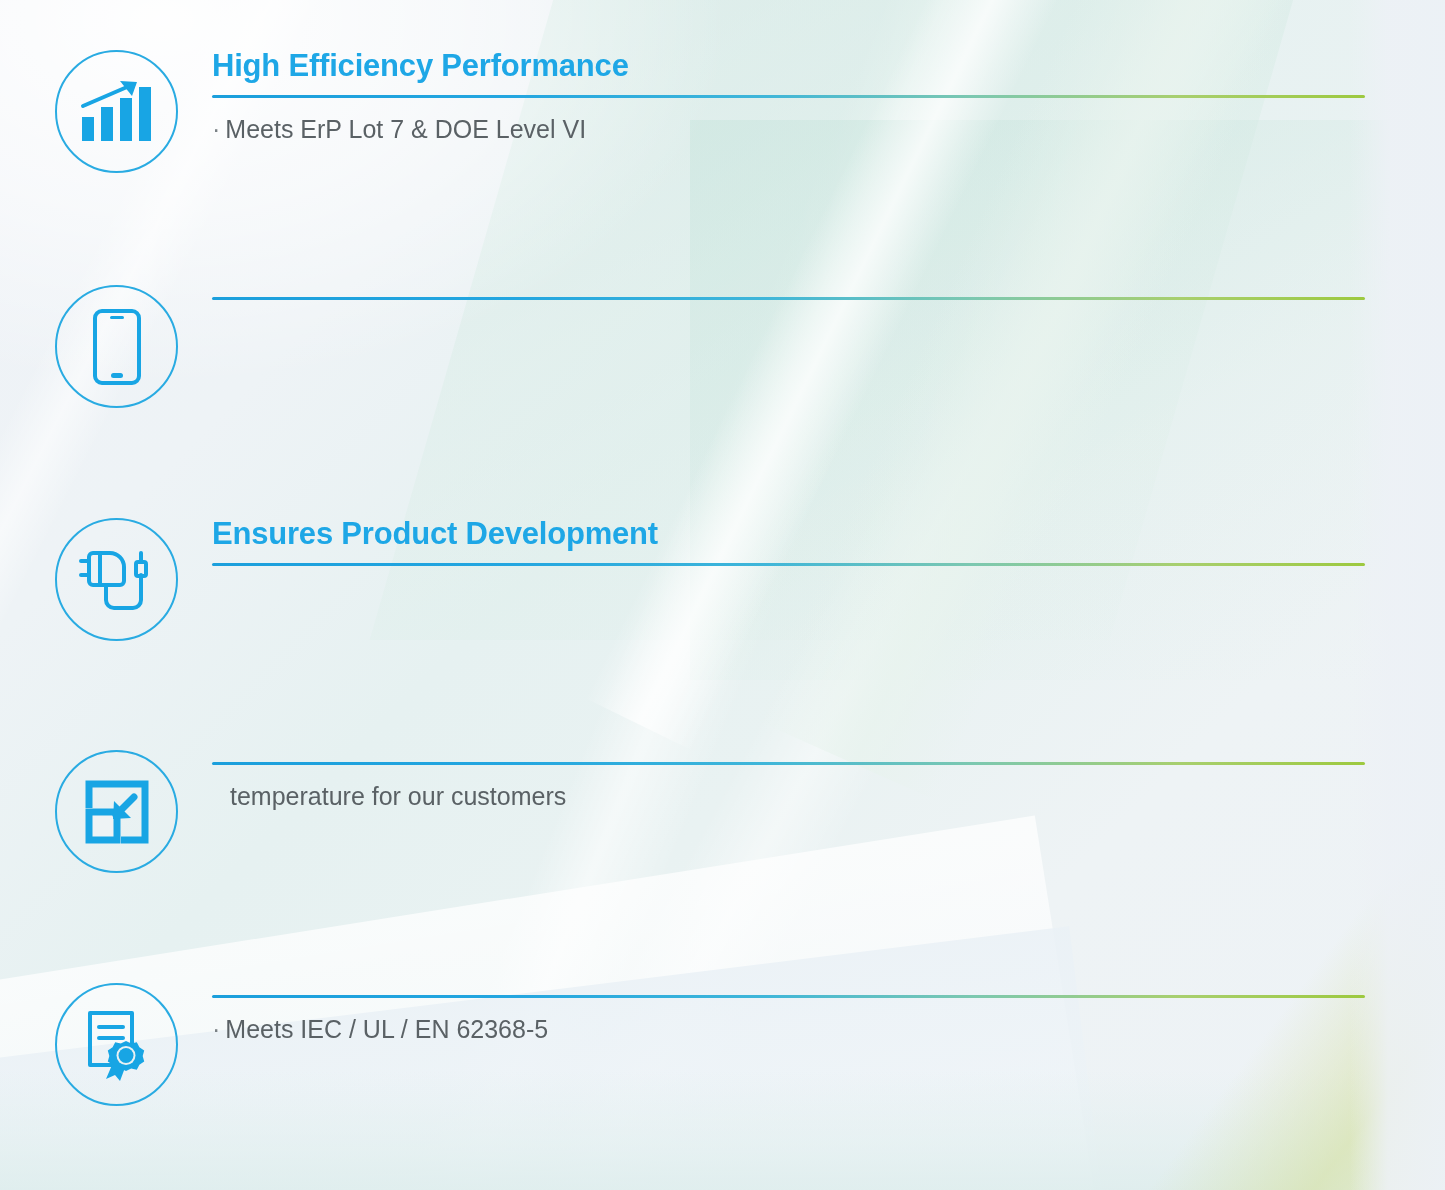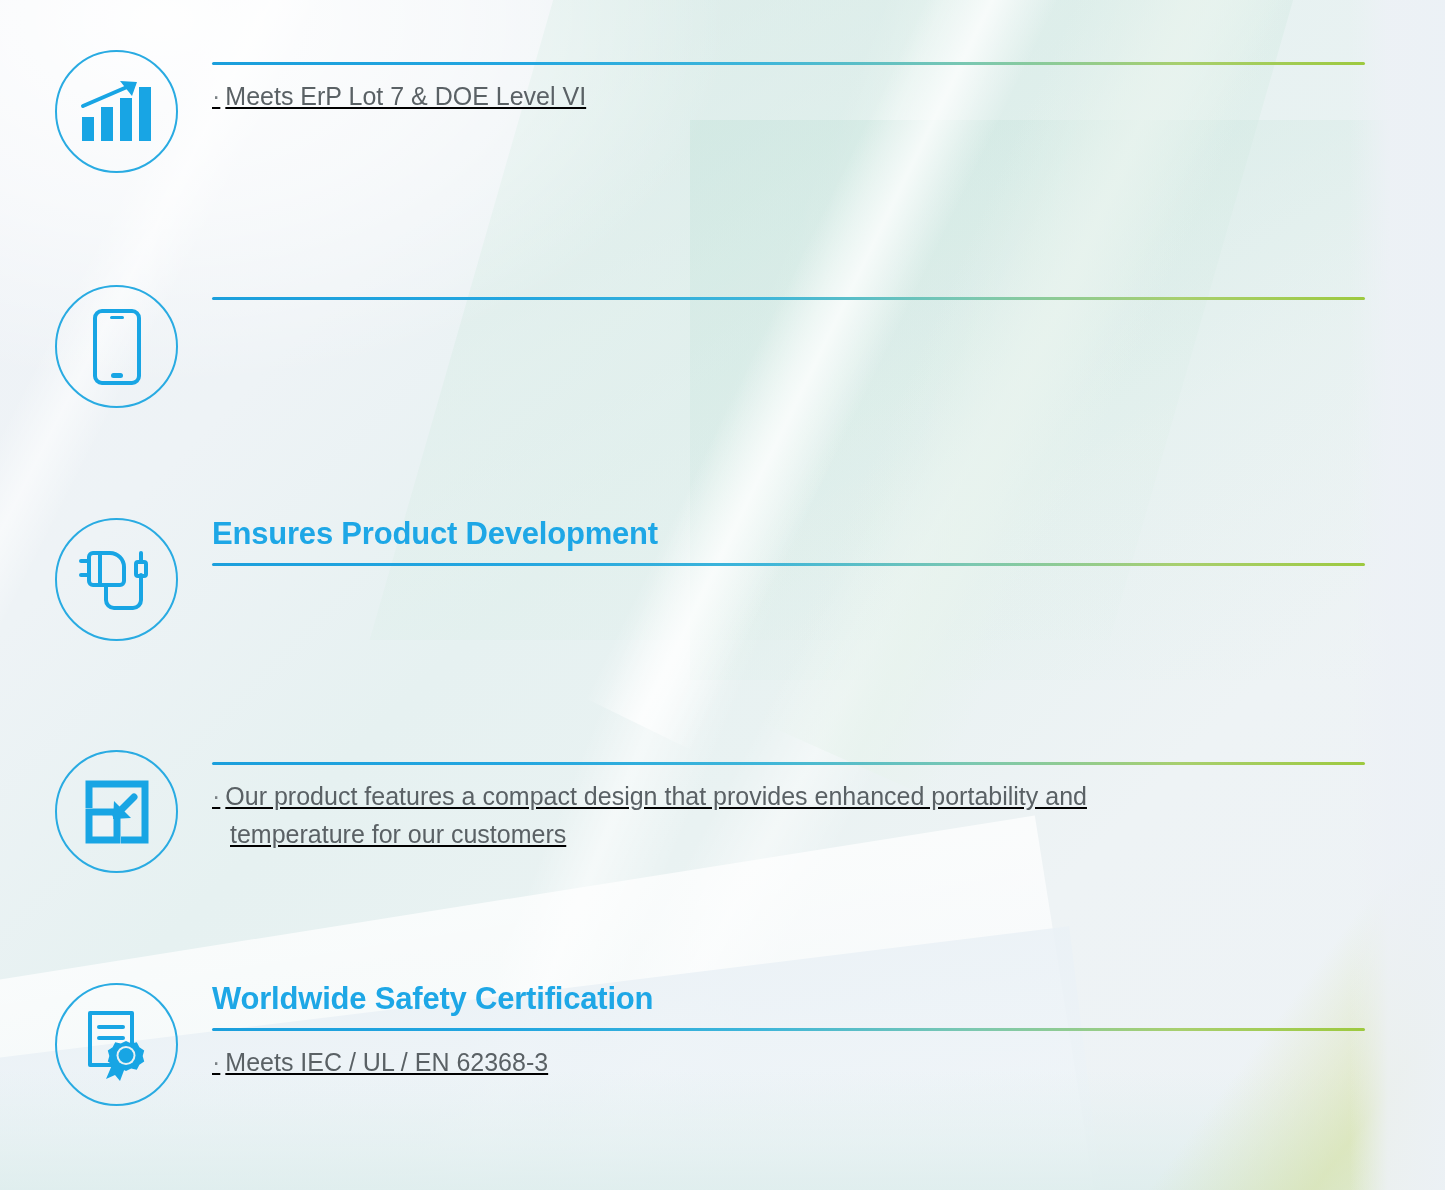--- a/index.html
+++ b/index.html
@@ -181,21 +181,20 @@
     background: linear-gradient(90deg,
       #1b9fdc 0%,
       #23a6e0 26%,
       #3fb6d9 48%,
       #7cc8b0 66%,
       #a8cf6e 84%,
       #9dc93f 100%);
   }
   .feature-lines {
     margin-top: 12px;
-    text-decoration: underline;
   }
   .feature-line {
     font-size: 25px;
     color: #5a6165;
     line-height: 1.52;
     white-space: nowrap;
   }
   .feature-line .bullet {
     color: #7b8286;
     margin-right: 5px;
@@ -230,20 +229,21 @@
             <rect x="2" y="38" width="12" height="24" fill="#18a5e4"></rect>
             <rect x="21" y="28" width="12" height="34" fill="#18a5e4"></rect>
             <rect x="40" y="19" width="12" height="43" fill="#18a5e4"></rect>
             <rect x="59" y="8" width="12" height="54" fill="#18a5e4"></rect>
             <path d="M3 27 L54 5" stroke="#18a5e4" stroke-width="4" stroke-linecap="round"></path>
             <path d="M40 2 L57 3 L52 17 Z" fill="#18a5e4"></path>
           </svg>
         </div>
       </div>
       <div class="feature-body">
+        <h2 class="feature-title">High Efficiency Performance</h2>
         <div class="feature-rule"></div>
         <div class="feature-lines">
           <div class="feature-line"><span class="bullet">·</span><span>Meets ErP Lot 7 &amp; DOE Level VI</span></div>
         </div>
       </div>
     </li>
 
     <li class="feature" style="top:285px;">
       <div class="feature-icon-wrap">
         <div class="icon-circle">
@@ -288,43 +288,41 @@
             <rect x="0" y="28" width="36" height="36" fill="#eef3f5"></rect>
             <path d="M4 32 H32 V60 H4 Z" fill="none" stroke="#18a5e4" stroke-width="7"></path>
             <path d="M49 17 L31 35" stroke="#18a5e4" stroke-width="7" stroke-linecap="round"></path>
             <path d="M28 39 L29 21 L46 38 Z" fill="#18a5e4"></path>
           </svg>
         </div>
       </div>
       <div class="feature-body">
         <div class="feature-rule"></div>
         <div class="feature-lines">
-          <div class="feature-line"><span class="bullet">·</span><span>Our product features a compact design that provides enhanced portability and</span></div>
           <div class="feature-line" style="padding-left:18px;"><span>temperature for our customers</span></div>
         </div>
       </div>
     </li>
 
     <li class="feature" style="top:983px;">
       <div class="feature-icon-wrap">
         <div class="icon-circle">
           <svg width="70" height="72" viewBox="0 0 70 72" fill="none">
             <path d="M8 4 H50 V56 H8 Z" fill="none" stroke="#18a5e4" stroke-width="4" stroke-linejoin="round"></path>
             <path d="M17 18 H41" stroke="#18a5e4" stroke-width="4" stroke-linecap="round"></path>
             <path d="M17 29 H41" stroke="#18a5e4" stroke-width="4" stroke-linecap="round"></path>
             <path d="M30 56 L24 70 L33 66 L38 72 L44 56 Z" fill="#18a5e4"></path>
             <path d="M44 32 l5.2 2.4 5.6 -1.2 2.6 5.1 4.8 3.1 -1.5 5.6 1.5 5.6 -4.8 3.1 -2.6 5.1 -5.6 -1.2 -5.2 2.4 -5.2 -2.4 -5.6 1.2 -2.6 -5.1 -4.8 -3.1 1.5 -5.6 -1.5 -5.6 4.8 -3.1 2.6 -5.1 5.6 1.2 Z" fill="#18a5e4"></path>
             <circle cx="44" cy="46.5" r="9.5" fill="#e9f1f3"></circle>
             <circle cx="44" cy="46.5" r="7.5" fill="#18a5e4"></circle>
           </svg>
         </div>
       </div>
       <div class="feature-body">
-        <h2 class="feature-title">Worldwide Safety Certification</h2>
         <div class="feature-rule"></div>
         <div class="feature-lines">
-          <div class="feature-line"><span class="bullet">·</span><span>Meets IEC / UL / EN 62368-3</span></div>
+          <div class="feature-line"><span class="bullet">·</span><span>Meets IEC / UL / EN 62368-5</span></div>
         </div>
       </div>
     </li>
 
   </ul>
 </div>
 
 </body></html>

